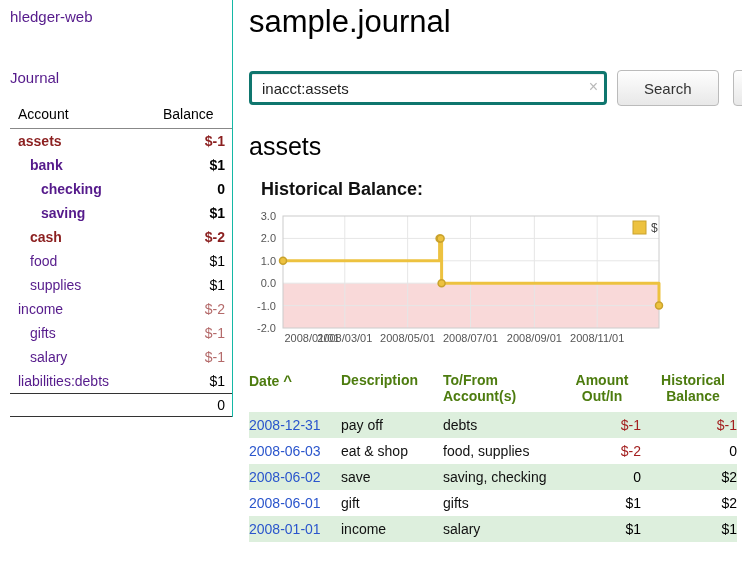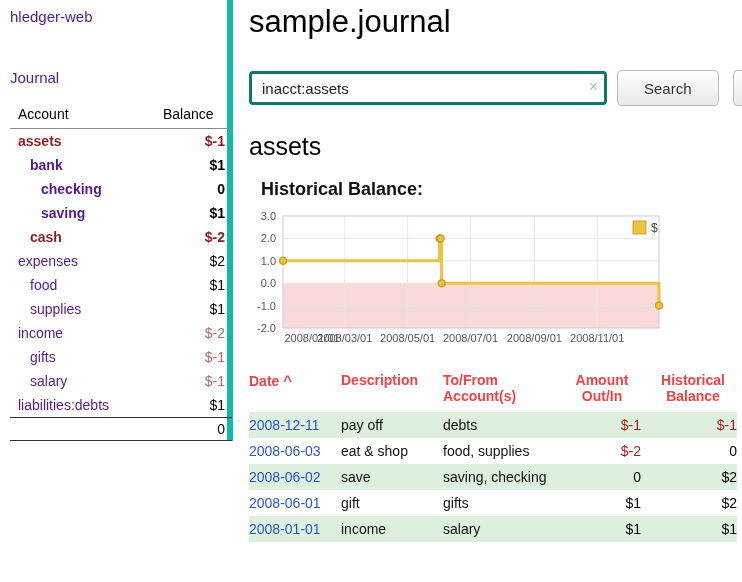--- a/index.html
+++ b/index.html
@@ -15,21 +15,21 @@
   body{
     width:742px;height:582px;overflow:hidden;
     font-family:"Liberation Sans",sans-serif;
     color:#111;font-size:14px;
   }
   .app{display:flex;align-items:flex-start;width:742px;}
 
   
   .sidebar{
     width:233px;flex:0 0 233px;
-    border-right:6px solid #14b8a6;
+    border-right:1px solid #14b8a6;
     padding:8px 0 0 10px;
   }
   .app-title{color:var(--link-purple);font-size:15px;cursor:pointer;margin-bottom:44px;}
   .nav-journal{color:var(--link-purple);font-size:15px;cursor:pointer;margin-bottom:16px;}
   .accounts{width:222px;border-collapse:collapse;font-size:14px;}
   .accounts th{font-weight:400;text-align:left;padding:4px 0 6px 8px;border-bottom:1px solid #888;color:#000;}
   .accounts th.bal-h{text-align:center;padding-right:7px;}
   .accounts td{padding:4px 0;}
   .accounts td.acct{white-space:nowrap;}
   .accounts td.i0{padding-left:8px;}
@@ -66,21 +66,21 @@
     font-family:"Liberation Sans",sans-serif;
   }
   .btn.search{margin-left:10px;}
   .btn.help{margin-left:14px;padding:0 11px;}
   h2.account-heading{font-size:25px;font-weight:400;margin:26px 0 18px;color:#000;}
   .chart-label{font-weight:bold;font-size:18px;margin:0 12px 8px;}
   #chart svg{display:block;}
 
   
   .register{border-collapse:collapse;font-size:14px;margin-top:24px;table-layout:fixed;width:488px;}
-  .register th{font-weight:bold;text-align:left;vertical-align:top;padding:2px 8px 8px 0;color:#ef4444;}
+  .register th{font-weight:bold;text-align:left;vertical-align:top;padding:2px 8px 8px 0;color:#4d7c0f;}
   .register th.r{text-align:center;padding:2px 0 8px 8px;}
   .register td{padding:5px 8px 5px 0;vertical-align:top;}
   .register td.r{text-align:right;padding:5px 0 5px 8px;color:#000;}
   .register tbody tr.green{background:var(--row-green);}
   .register td.neg{color:var(--register-negative);}
   .register td.date a{color:var(--link-blue);text-decoration:none;cursor:pointer;}
   .sort-icon{font-size:15px;font-weight:bold;margin-left:4px;}
 </style>
 </head>
 <body>
@@ -111,24 +111,20 @@
             <td class="acct i2"><a>checking</a></td>
             <td class="bal">0</td>
           </tr>
         <tr class="sel">
             <td class="acct i2"><a>saving</a></td>
             <td class="bal">$1</td>
           </tr>
         <tr class="sel neg">
             <td class="acct i1"><a>cash</a></td>
             <td class="bal">$-2</td>
-          </tr>
-        <tr>
-            <td class="acct i0"><a>expenses</a></td>
-            <td class="bal">$2</td>
           </tr>
         <tr>
             <td class="acct i1"><a>food</a></td>
             <td class="bal">$1</td>
           </tr>
         <tr>
             <td class="acct i1"><a>supplies</a></td>
             <td class="bal">$1</td>
           </tr>
         <tr class="negl">
@@ -220,21 +216,21 @@
         <tr>
           <th><span>Date</span><span class="sort-icon">^</span></th>
           <th>Description</th>
           <th>To/From Account(s)</th>
           <th class="r">Amount Out/In</th>
           <th class="r">Historical Balance</th>
         </tr>
       </thead>
       <tbody>
         <tr class="green">
-          <td class="date"><a>2008-12-11</a></td>
+          <td class="date"><a>2008-12-31</a></td>
           <td>pay off</td>
           <td>debts</td>
           <td class="r neg">$-1</td>
           <td class="r neg">$-1</td>
         </tr>
         <tr>
           <td class="date"><a>2008-06-03</a></td>
           <td>eat &amp; shop</td>
           <td>food, supplies</td>
           <td class="r neg">$-2</td>

